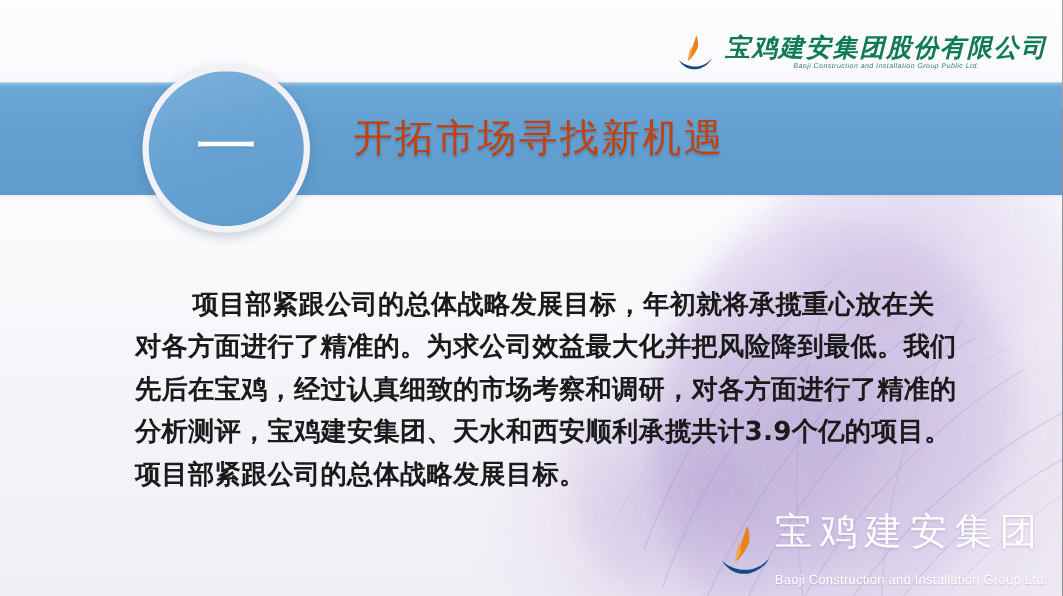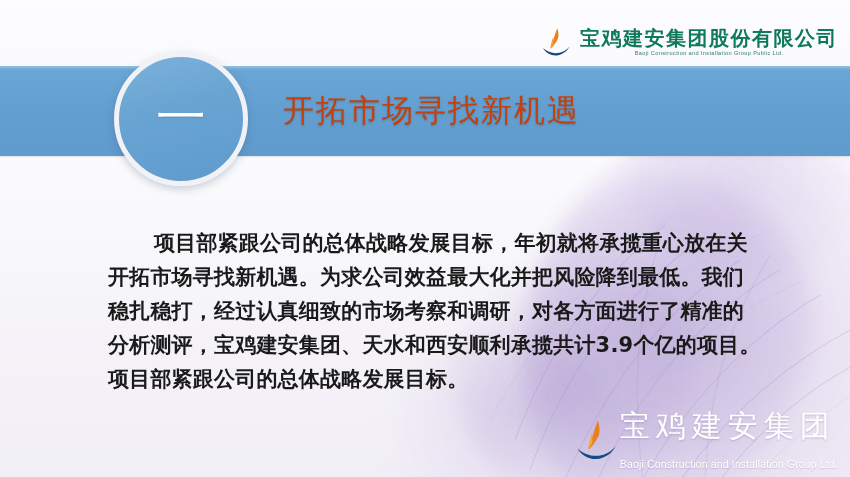--- a/index.html
+++ b/index.html
@@ -68,20 +68,21 @@
     width: 430px; height: 380px;
     opacity: .40;
   }
   .veins svg { width: 100%; height: 100%; display: block; }
 
   
   .header-top {
     position: absolute;
     left: 0; top: 0; right: 0; height: 86px;
     background: linear-gradient(180deg, #fdfdff 0%, #fbfbfe 60%, #f7f6fb 100%);
+    font-style: italic;
   }
   .brand {
     position: absolute;
     right: 12px; top: 22px;
     display: flex;
     align-items: center;
     gap: 7px;
     height: 40px;
   }
   .brand-mark {
@@ -266,22 +267,22 @@
   </div>
 
   <div class="badge">
     <span class="badge-num">一</span>
   </div>
 
   <div class="slide-title">开拓市场寻找新机遇</div>
 
   <div class="body-block">
     <div class="body-line first">项目部紧跟公司的总体战略发展目标，年初就将承揽重心放在关</div>
-    <div class="body-line">开拓市场寻找新机遇。为求公司效益最大化并把风险降到最低。我们</div>
-    <div class="body-line">稳扎稳打，经过认真细致的市场考察和调研，对各方面进行了精准的</div>
+    <div class="body-line">对各方面进行了精准的。为求公司效益最大化并把风险降到最低。我们</div>
+    <div class="body-line">先后在宝鸡，经过认真细致的市场考察和调研，对各方面进行了精准的</div>
     <div class="body-line">分析测评，宝鸡建安集团、天水和西安顺利承揽共计3.9个亿的项目。</div>
     <div class="body-line">项目部紧跟公司的总体战略发展目标。</div>
   </div>
 
   <div class="footer-brand">
     <div class="footer-mark">
       <svg viewBox="0 0 48 48" width="48" height="48" aria-hidden="true">
         <path d="M25.8 4.5 C22.1 14.7 18.9 24.6 16.9 33.4 C20.7 29.7 24.4 24.9 26.9 19.2 C28.2 14.3 27.5 8.9 25.8 4.5 Z" fill="#e8821e"></path>
         <path d="M19.8 17.0 C17.8 23.0 16.4 29.0 15.9 34.3 C17.6 32.0 19.3 29.2 20.7 26.1 C20.4 23.0 20.1 19.9 19.8 17.0 Z" fill="#f2a843"></path>
         <path d="M5.6 32.5 C10.2 40.4 18.7 44.4 27.2 42.7 C34.3 41.3 40.2 36.7 43.4 30.5 C39.1 35.6 33.4 39.0 26.9 39.7 C19.2 40.6 11.5 37.9 5.6 32.5 Z" fill="#134a86"></path>

